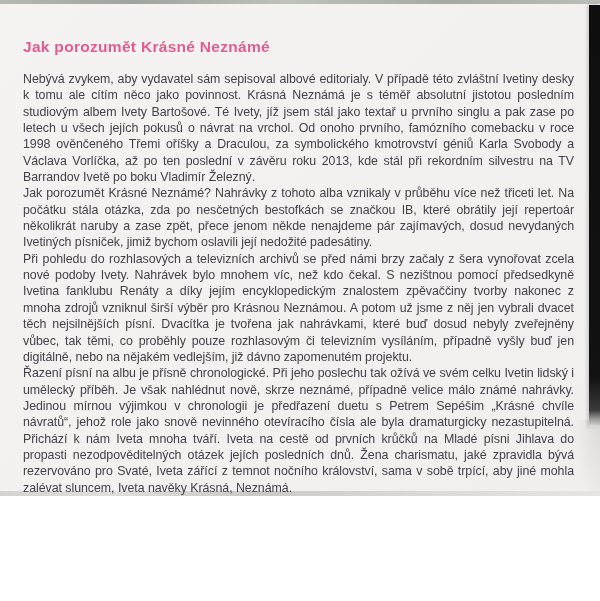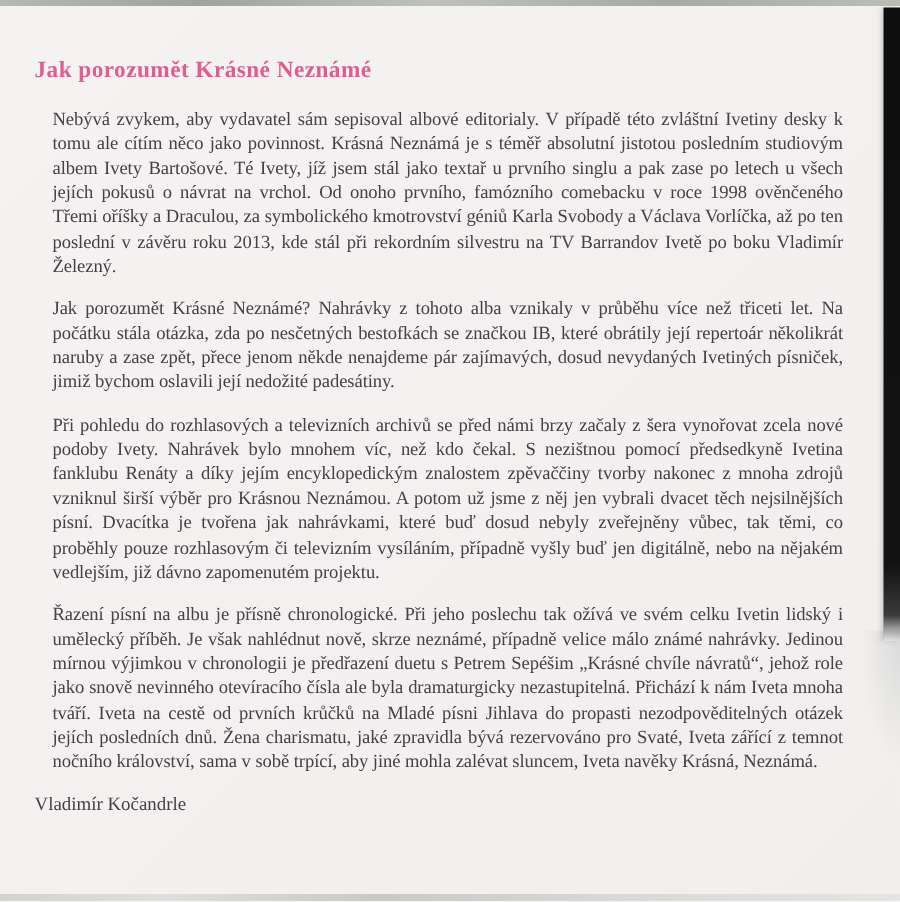--- a/index.html
+++ b/index.html
@@ -1,22 +1,22 @@
 <!DOCTYPE html>
 <html><head>
   <meta charset="utf-8">
   <style>
     html, body { margin: 0; padding: 0; }
     .scan-page {
       position: relative;
       width: 600px;
-      height: 601px;
+      height: 496px;
       background: linear-gradient(135deg, #f4f3f2 0%, #f2f1ef 55%, #f0efee 100%);
       overflow: hidden;
-      font-family: Liberation Serif, serif;
+      font-family: Liberation Sans, sans-serif;
       box-sizing: border-box;
     }
     .top-strip {
       position: absolute;
       top: 0; left: 0;
       width: 100%; height: 4px;
       background: linear-gradient(90deg, #a9afa6 0%, #8f978e 22%, #b4b9b1 48%, #979e95 74%, #b0b5ad 100%);
       opacity: 0.85;
     }
     .bottom-strip {
@@ -47,21 +47,21 @@
       top: 38px;
     }
     .page-heading {
       margin: 0 0 15px 0;
       font-size: 15.5px;
       font-weight: bold;
       letter-spacing: 0.3px;
       color: #e25c92;
     }
     .body-text p {
-      margin: 12px;
+      margin: 0;
       font-size: 12.4px;
       line-height: 16.35px;
       text-align: justify;
       color: #454049;
       letter-spacing: -0.05px;
     }
     .signature {
       margin-top: 9px;
       font-size: 12.6px;
       line-height: 16px;

